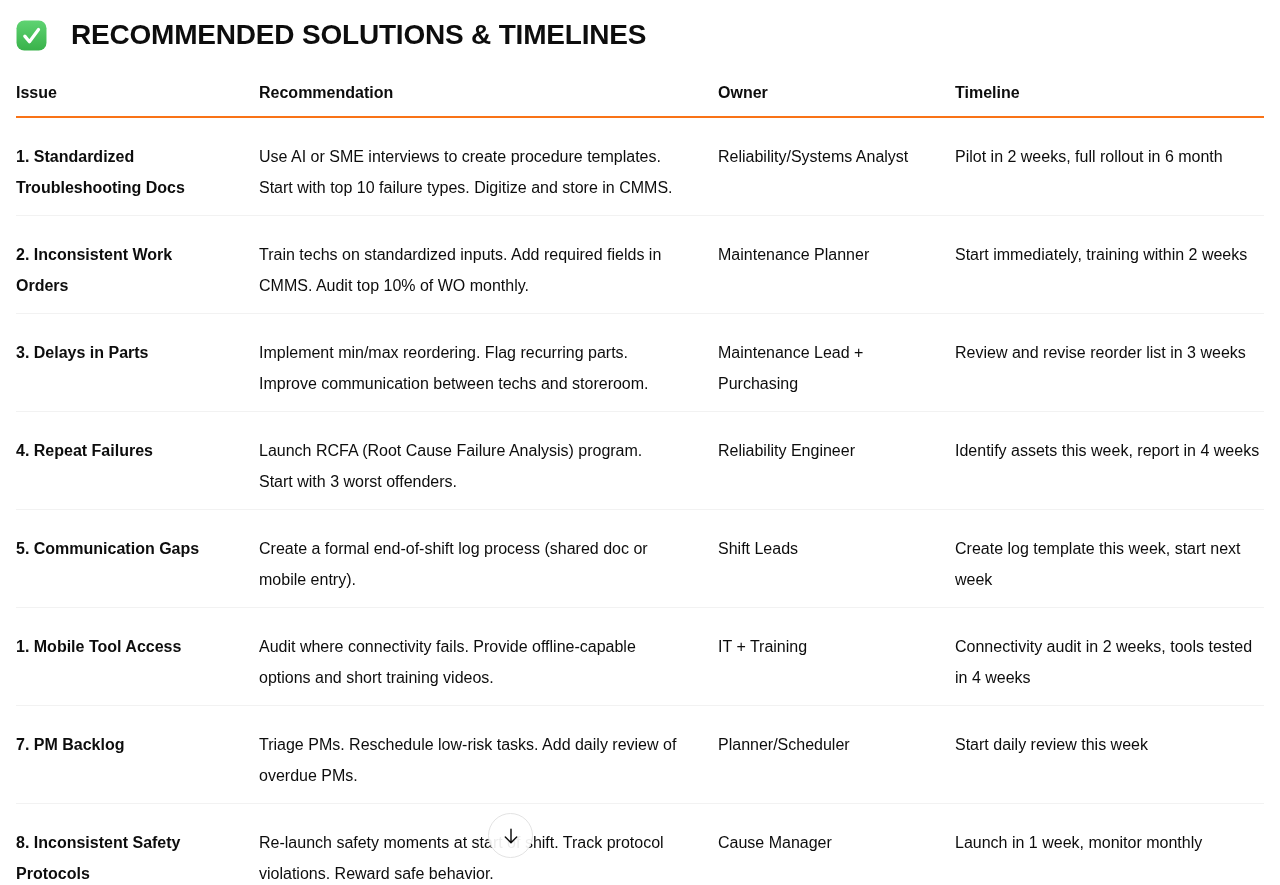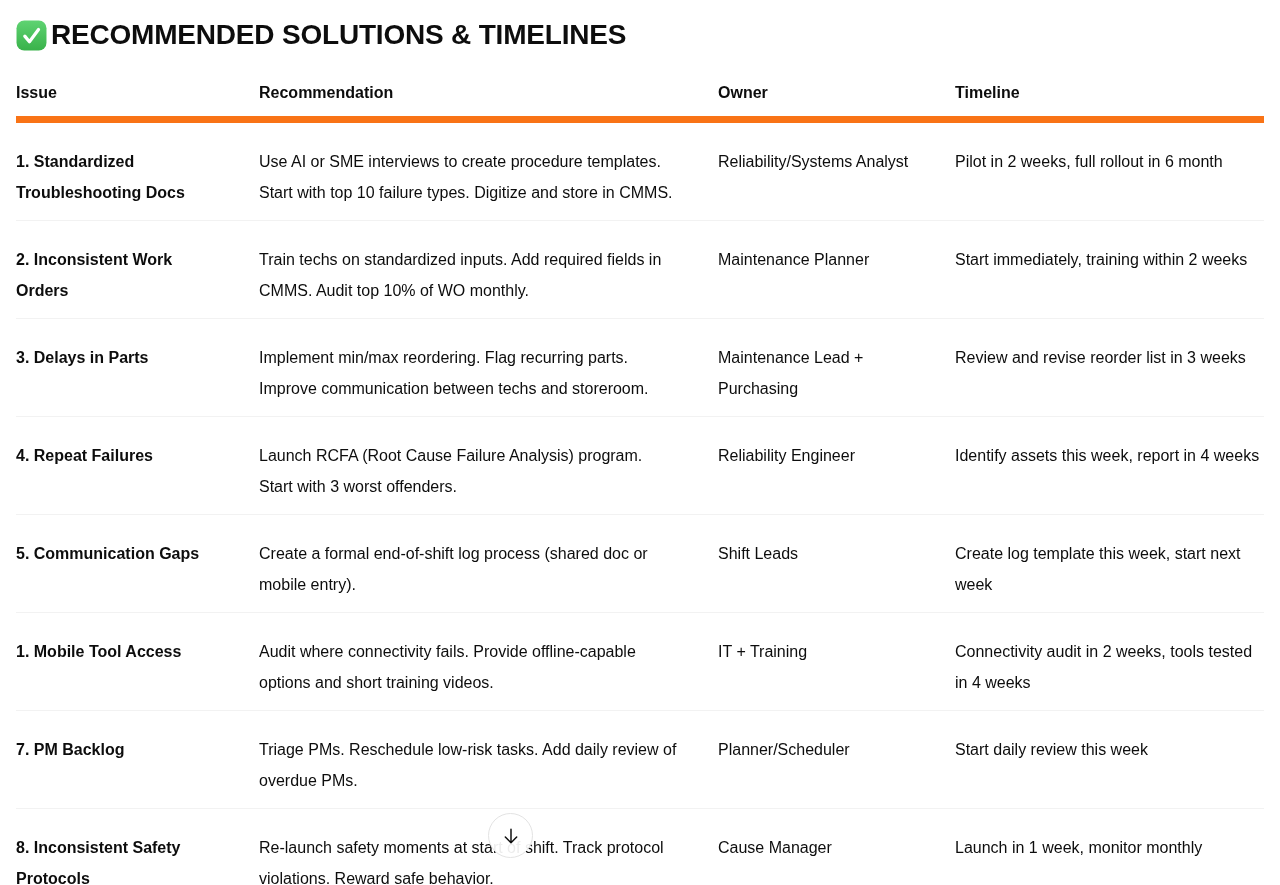--- a/index.html
+++ b/index.html
@@ -11,21 +11,21 @@
     overflow: hidden;
     font-family: "Liberation Sans", "DejaVu Sans", sans-serif;
     color: #0d0d0d;
   }
   .page { padding: 14px 16px 0 16px; }
 
   
   .title-row {
     display: flex;
     align-items: center;
-    gap: 4px;
+    gap: 24px;
     margin-top: 2px;
   }
   .title-row h1 {
     font-size: 28px;
     font-weight: 700;
     letter-spacing: -0.2px;
     color: #0d0d0d;
     line-height: 38px;
     white-space: nowrap;
   }
@@ -43,21 +43,21 @@
   col.c-owner { width: 237px; }
   col.c-time  { width: 309px; }
 
   th {
     text-align: left;
     font-size: 16px;
     font-weight: 700;
     color: #0d0d0d;
     line-height: 22px;
     padding: 8px 40px 12px 0;
-    border-bottom: 7px solid #f97316;
+    border-bottom: 2px solid #f97316;
     vertical-align: bottom;
   }
   td {
     font-size: 16px;
     font-weight: 400;
     color: #0d0d0d;
     line-height: 31px;
     padding: 23px 40px 12px 0;
     border-bottom: 1px solid #f2f2f2;
     vertical-align: top;

